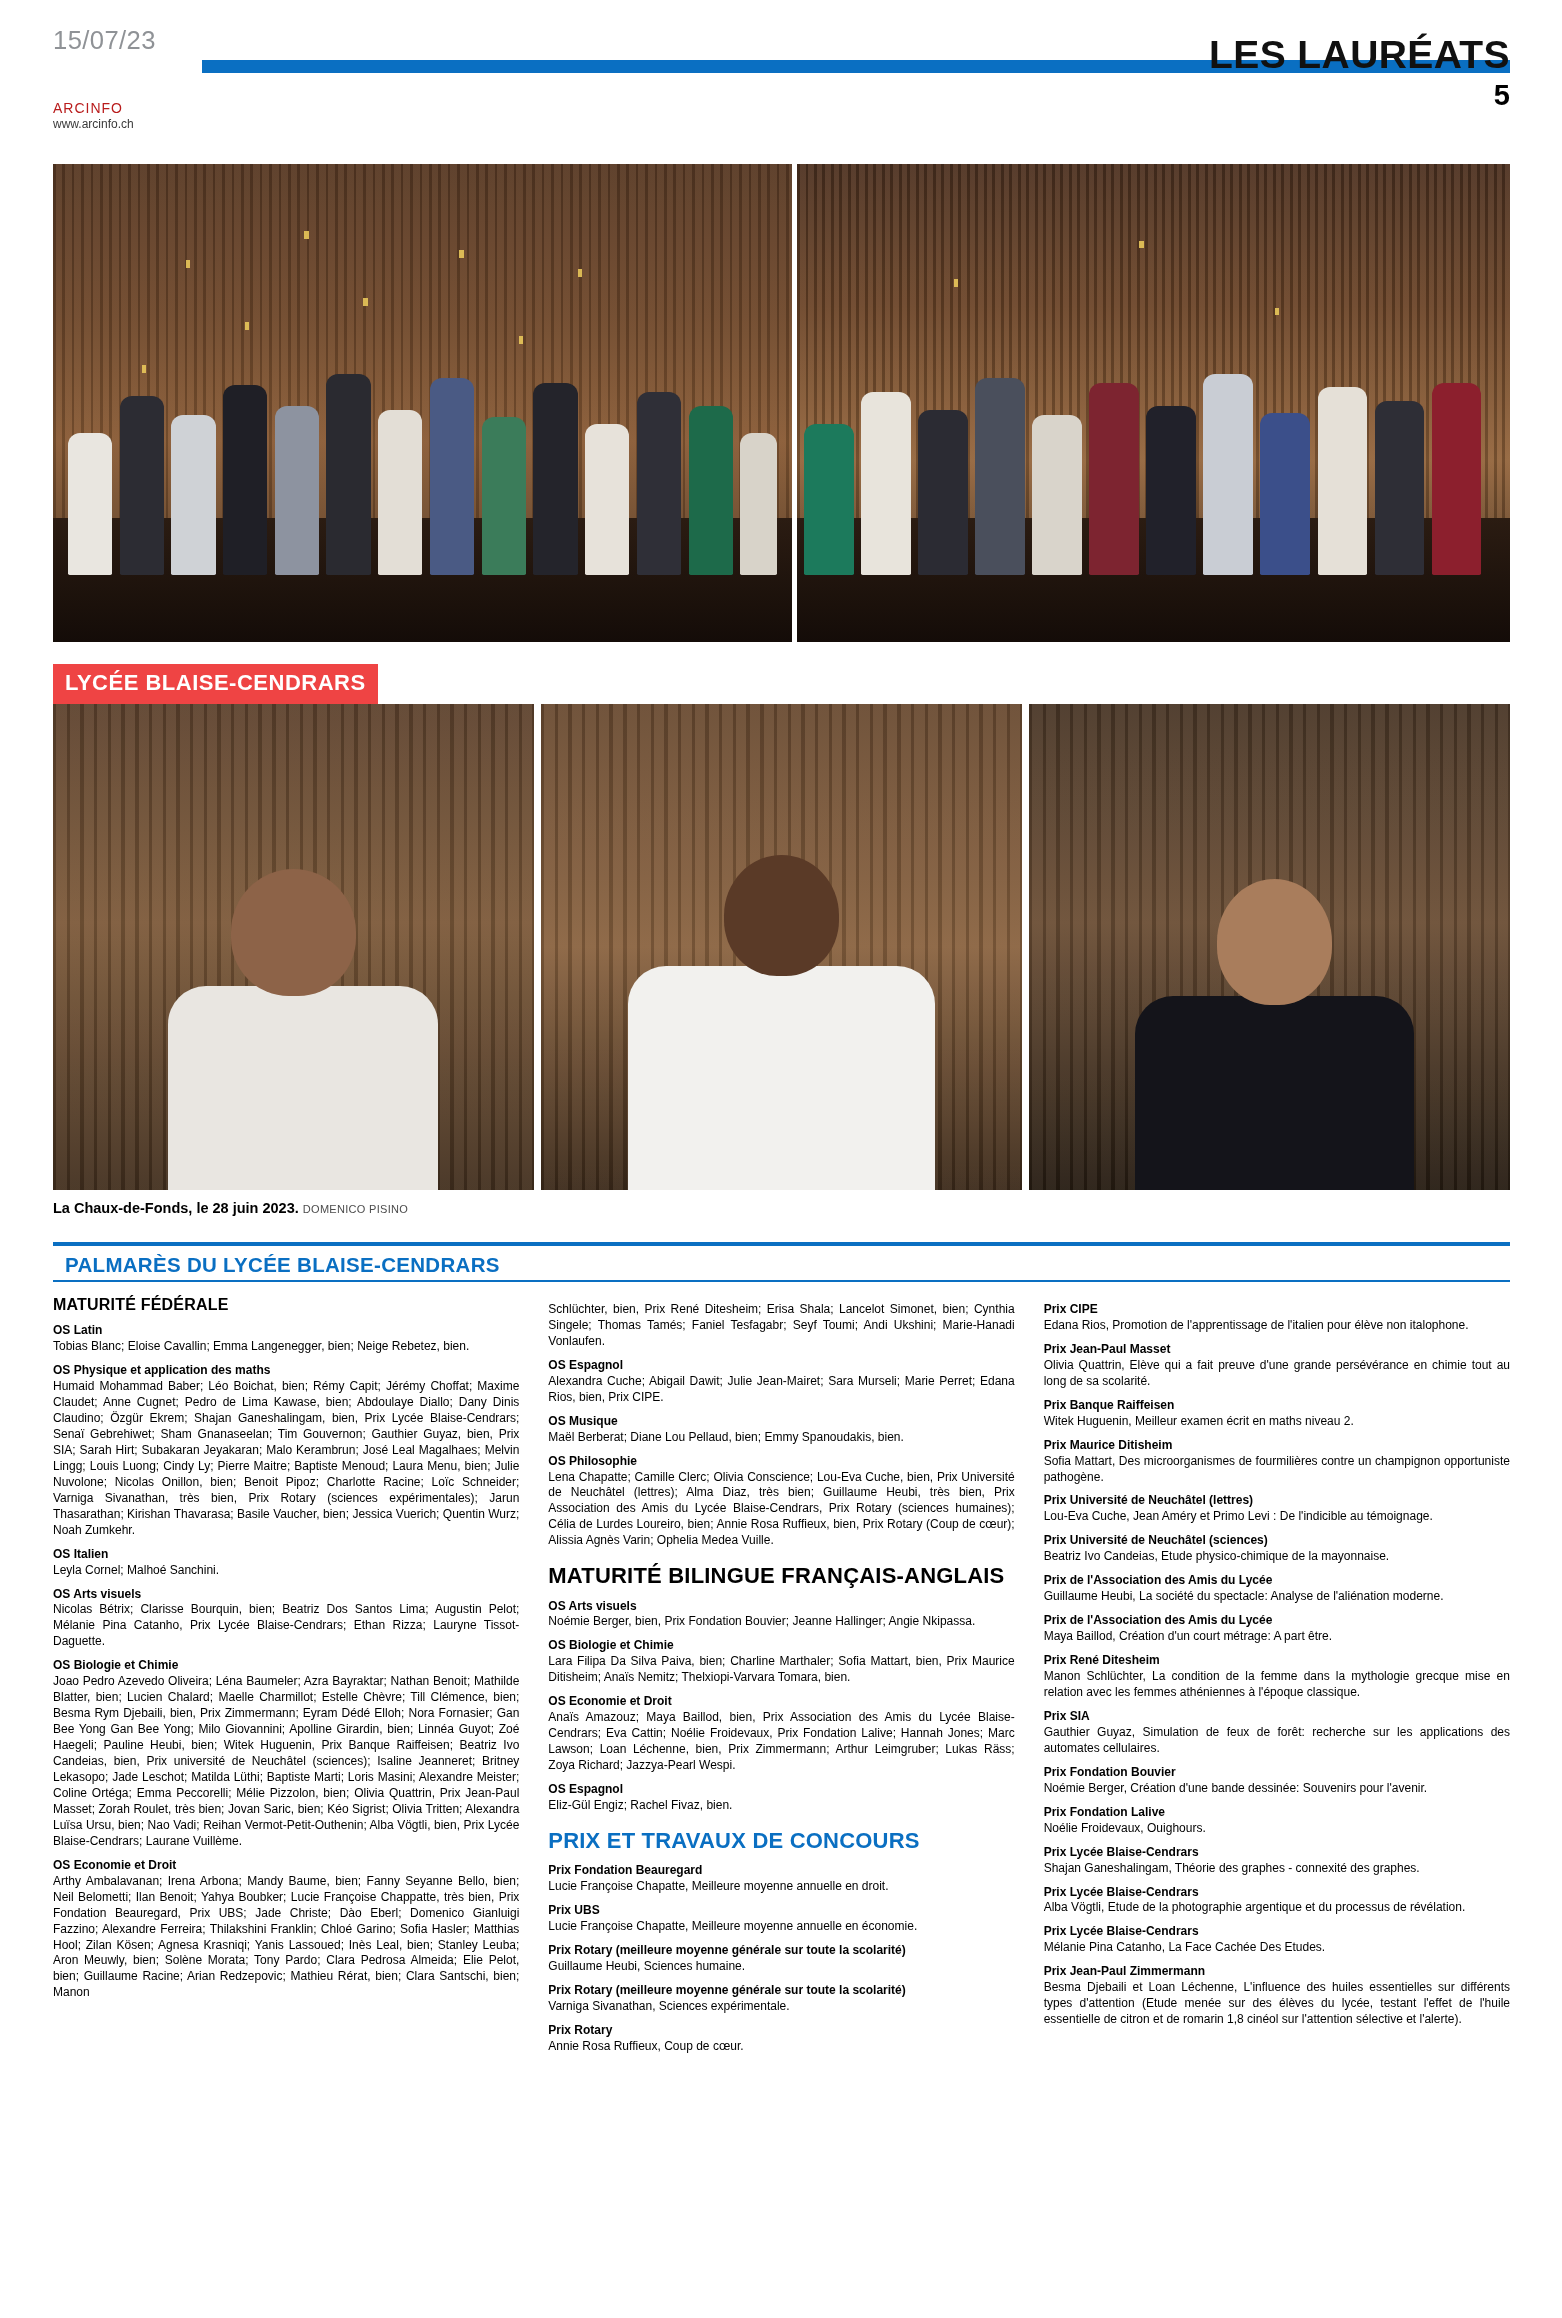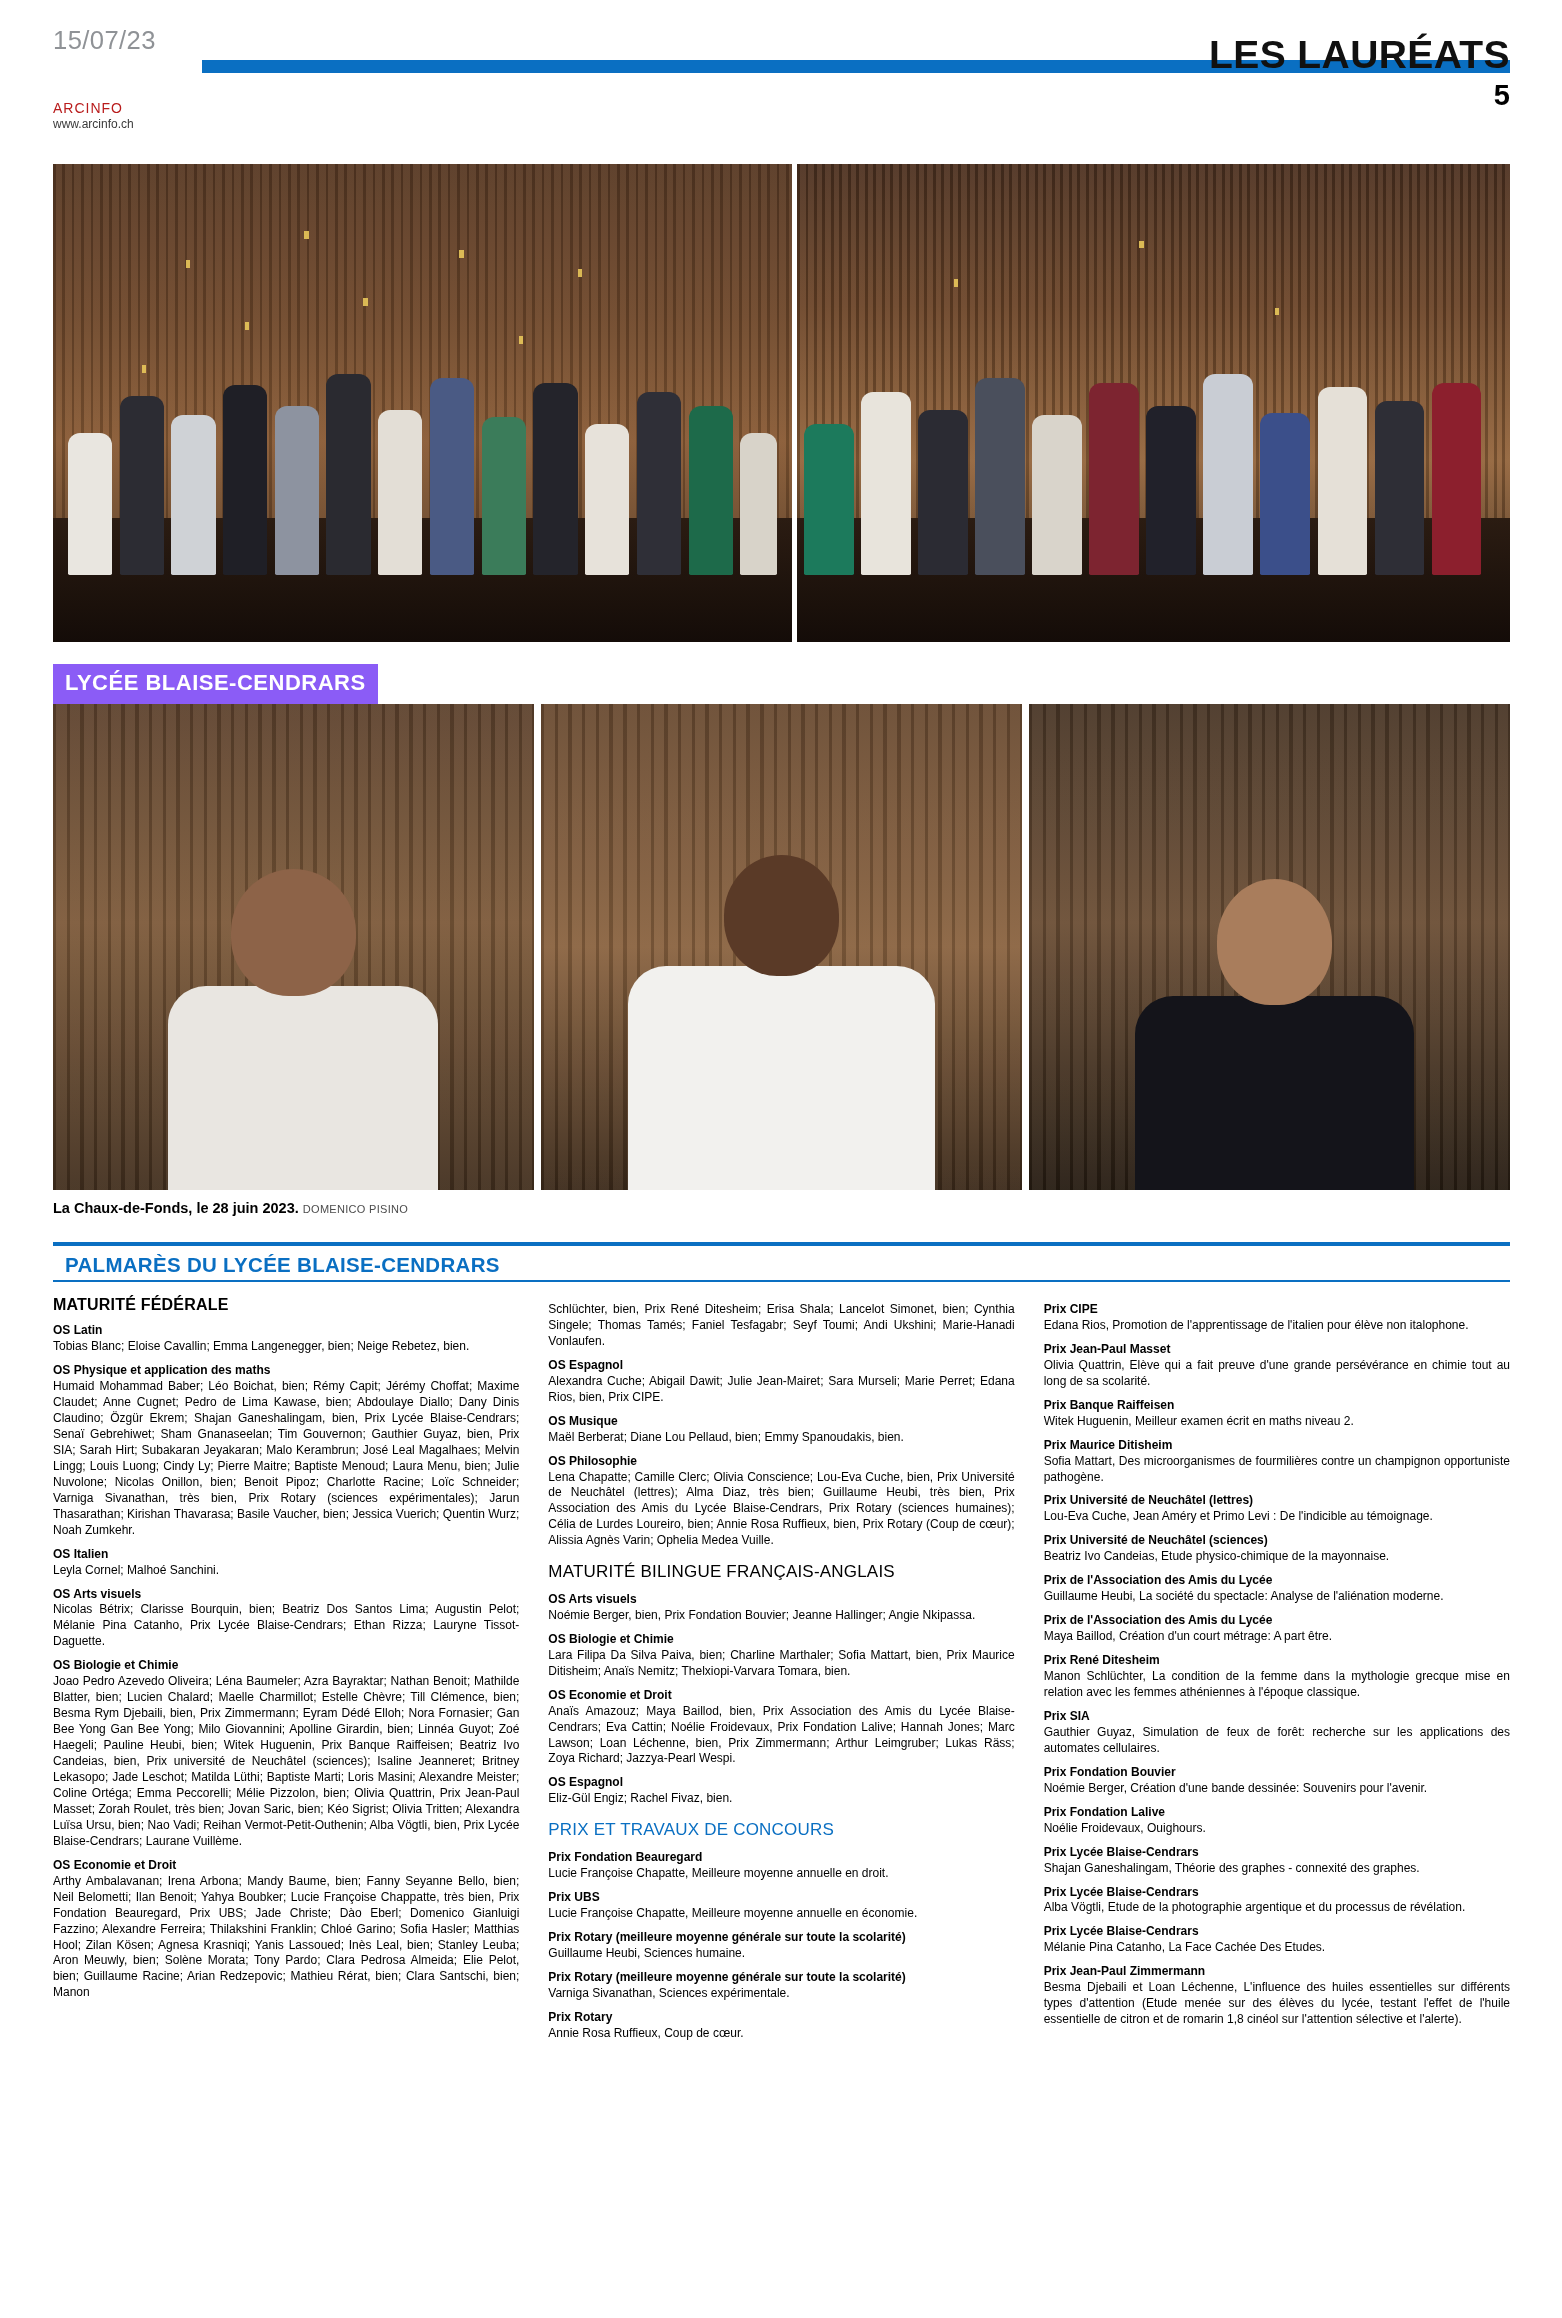--- a/index.html
+++ b/index.html
@@ -132,21 +132,21 @@
   .confetti {
     position: absolute;
     width: 4.3px; height: 7.7px;
     background: #e8c65a;
     opacity: 0.9;
   }
 
   
   .kicker {
     display: inline-block;
-    background: #8b5cf6;
+    background: #ef4444;
     color: #ffffff;
     font-size: 22px;
     font-weight: bold;
     letter-spacing: 0.5px;
     padding: 6px 12px 7.7px 12px;
     margin-top: 22px;
   }
   .headline {
     font-family: "DejaVu Sans", sans-serif;
     font-size: 79px;
@@ -224,22 +224,22 @@
     line-height: 1.33;
     text-align: justify;
   }
   .col h2 {
     font-size: 16px;
     font-weight: bold;
     margin: 0 0 5.1px 0;
     letter-spacing: 0.2px;
   }
   .col h3 {
-    font-size: 17px;
-    font-weight: normal;
+    font-size: 22px;
+    font-weight: bold;
     margin: 12px 0 5.1px 0;
     letter-spacing: 0.2px;
   }
   .col h3.blue {
     color: #0a6fc2;
   }
   .entry {
     margin: 8px 0 6px 0;
   }
   .entry .lbl {

